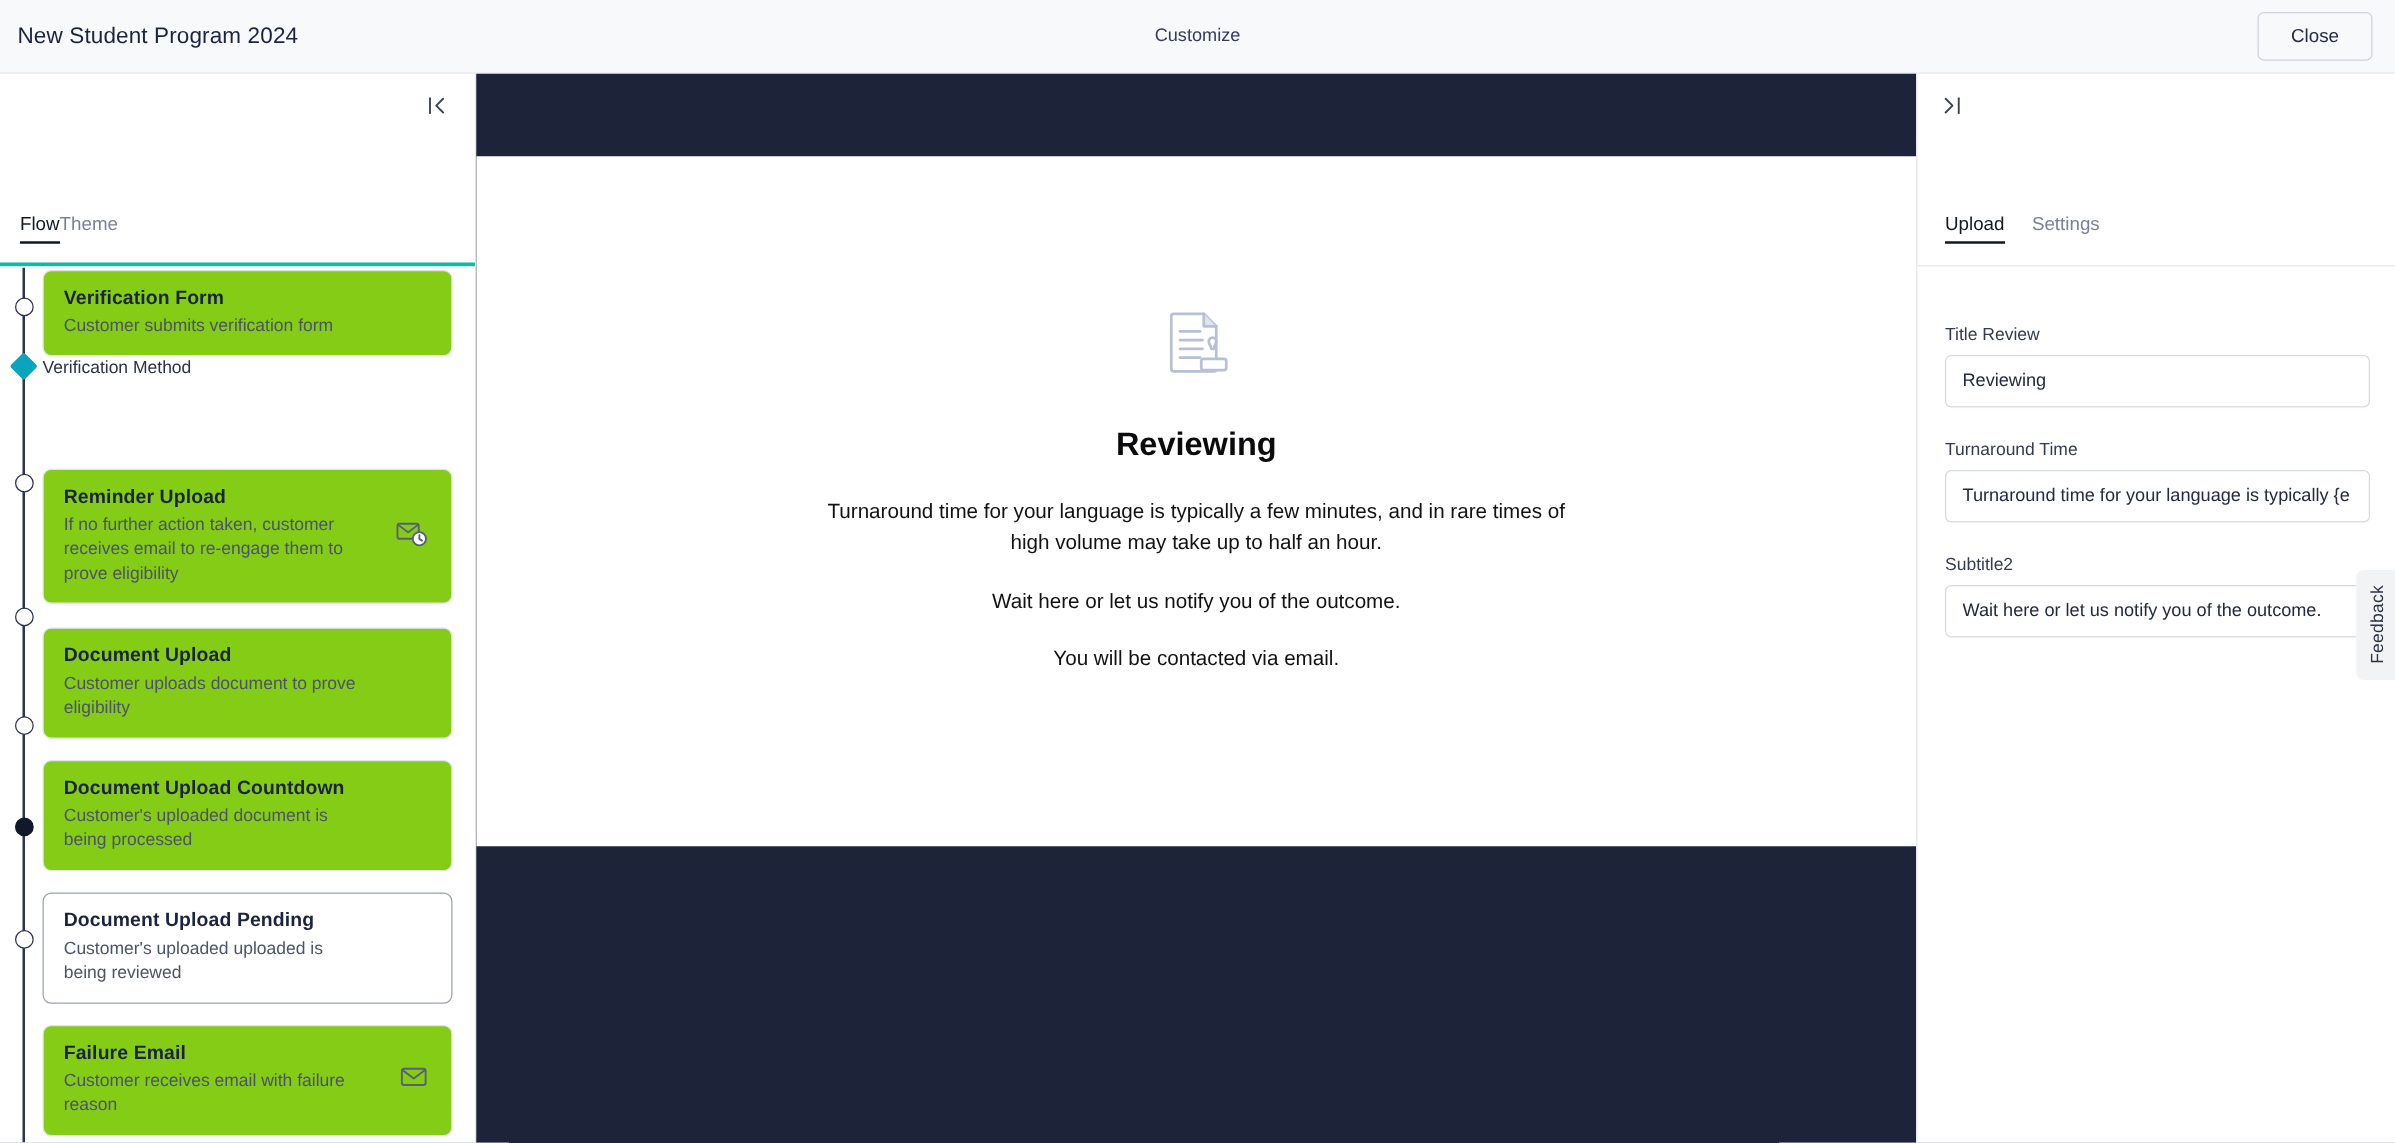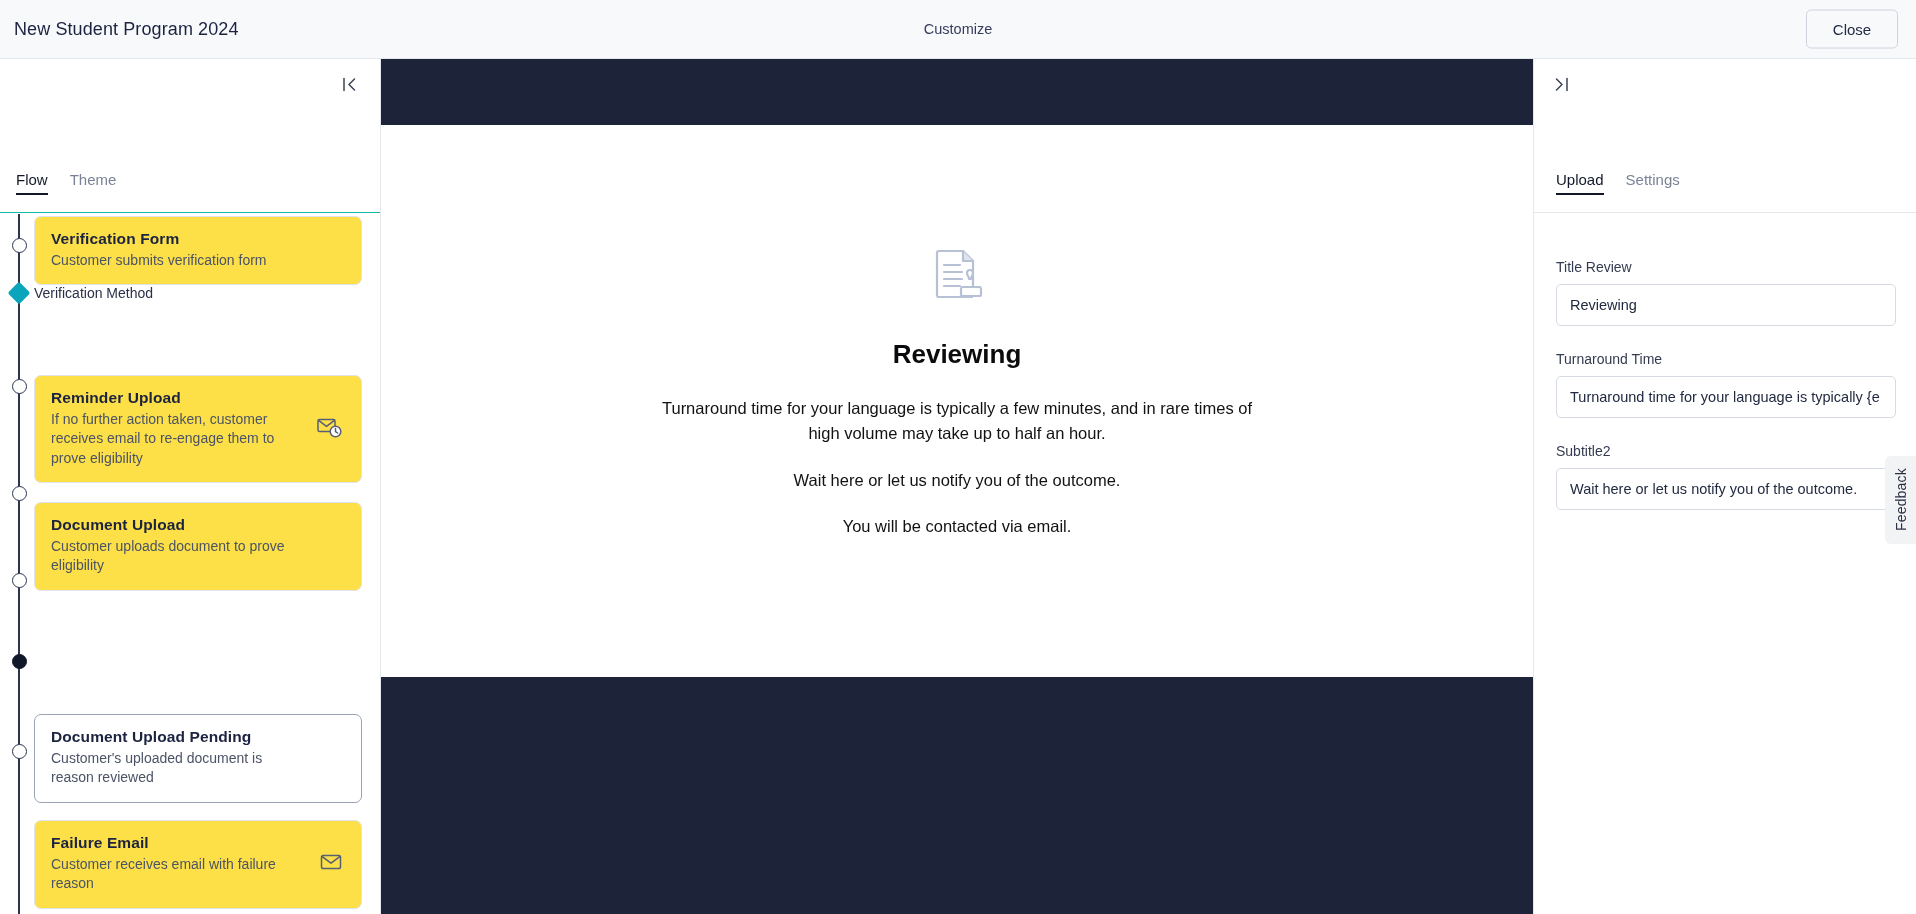--- a/index.html
+++ b/index.html
@@ -65,22 +65,22 @@
   
   .collapse-left {
     position: absolute; top: 12px; right: 18px;
     width: 26px; height: 26px;
     display: flex; align-items: center; justify-content: center;
     cursor: pointer; color: #3b4257;
   }
   .tabs {
     position: absolute; top: 112px; left: 0;
     width: 381px; height: 42px;
-    border-bottom: 1px solid #14b8a6;
-    display: flex; align-items: flex-start; padding-left: 16px; gap: 22px;
+    border-bottom: 3px solid #14b8a6;
+    display: flex; align-items: flex-start; padding-left: 16px; 
   }
   .tab {
     font-size: 15px; color: #7b8297; cursor: pointer;
     padding-bottom: 7px; position: relative;
   }
   .tab.active { color: #121829; }
   .tab.active::after {
     content: ""; position: absolute; left: 0; right: 0; bottom: 0;
     height: 2.5px; background: #121829;
   }
@@ -104,21 +104,21 @@
   .node.filled { background: #111829; border-color: #111829; }
   .node.diamond {
     width: 16px; height: 16px; border-radius: 2px;
     background: #0aa5bd; border: none;
     transform: rotate(45deg);
     left: 11px;
   }
 
   .card {
     position: absolute; left: 34px; width: 328px;
-    background: #fde047;
+    background: #84cc16;
     border: 1px solid #e0e3ea;
     border-radius: 7px;
     padding: 13px 16px 14px 16px;
     cursor: pointer;
   }
   .card.selected { background: #ffffff; border-color: #9aa2b5; }
   .card-title {
     font-size: 15.5px; font-weight: 700; color: #1c2340;
     margin-bottom: 3px; letter-spacing: .1px;
   }
@@ -267,24 +267,28 @@
           <path d="M20.5 15.6 L20.5 18.6 L22.6 20"></path>
         </svg>
       </span>
     </div>
 
     <div class="card" style="top:288px">
       <div class="card-title">Document Upload</div>
       <div class="card-desc">Customer uploads document to prove eligibility</div>
     </div>
 
+    <div class="card" style="top:394px">
+      <div class="card-title">Document Upload Countdown</div>
+      <div class="card-desc">Customer's uploaded document is being processed</div>
+    </div>
 
     <div class="card selected" style="top:500px">
       <div class="card-title">Document Upload Pending</div>
-      <div class="card-desc">Customer's uploaded document is reason reviewed</div>
+      <div class="card-desc">Customer's uploaded uploaded is being reviewed</div>
     </div>
 
     <div class="card" style="top:606px">
       <div class="card-title">Failure Email</div>
       <div class="card-desc">Customer receives email with failure reason</div>
       <span class="card-icon">
         <svg width="24" height="24" viewBox="0 0 24 24" fill="none" stroke="#575f74" stroke-width="1.5" stroke-linecap="round" stroke-linejoin="round">
           <rect x="2.5" y="5.5" width="19" height="13" rx="1.8"></rect>
           <path d="M3.2 6.6 L12 13.2 L20.8 6.6"></path>
         </svg>

